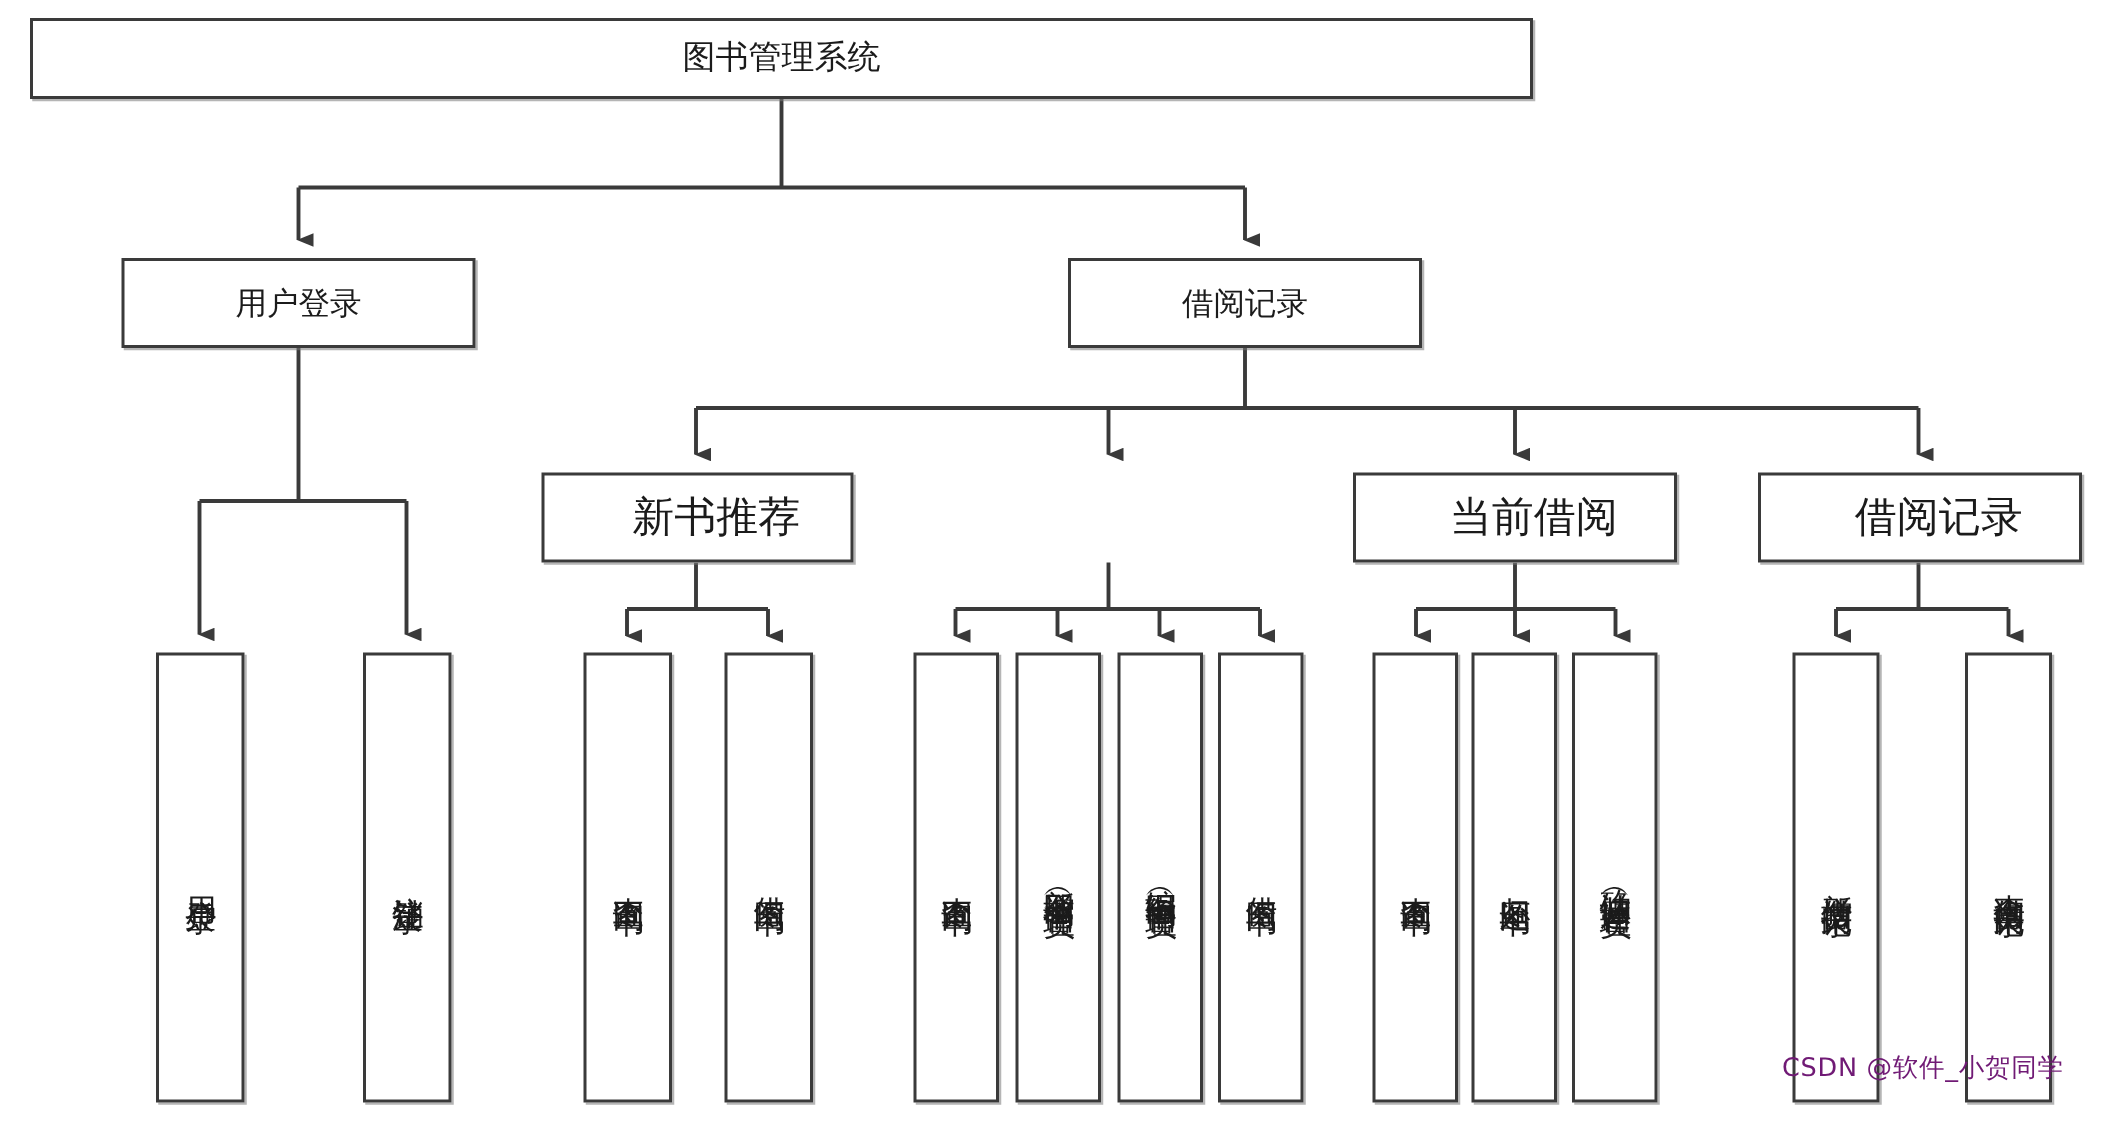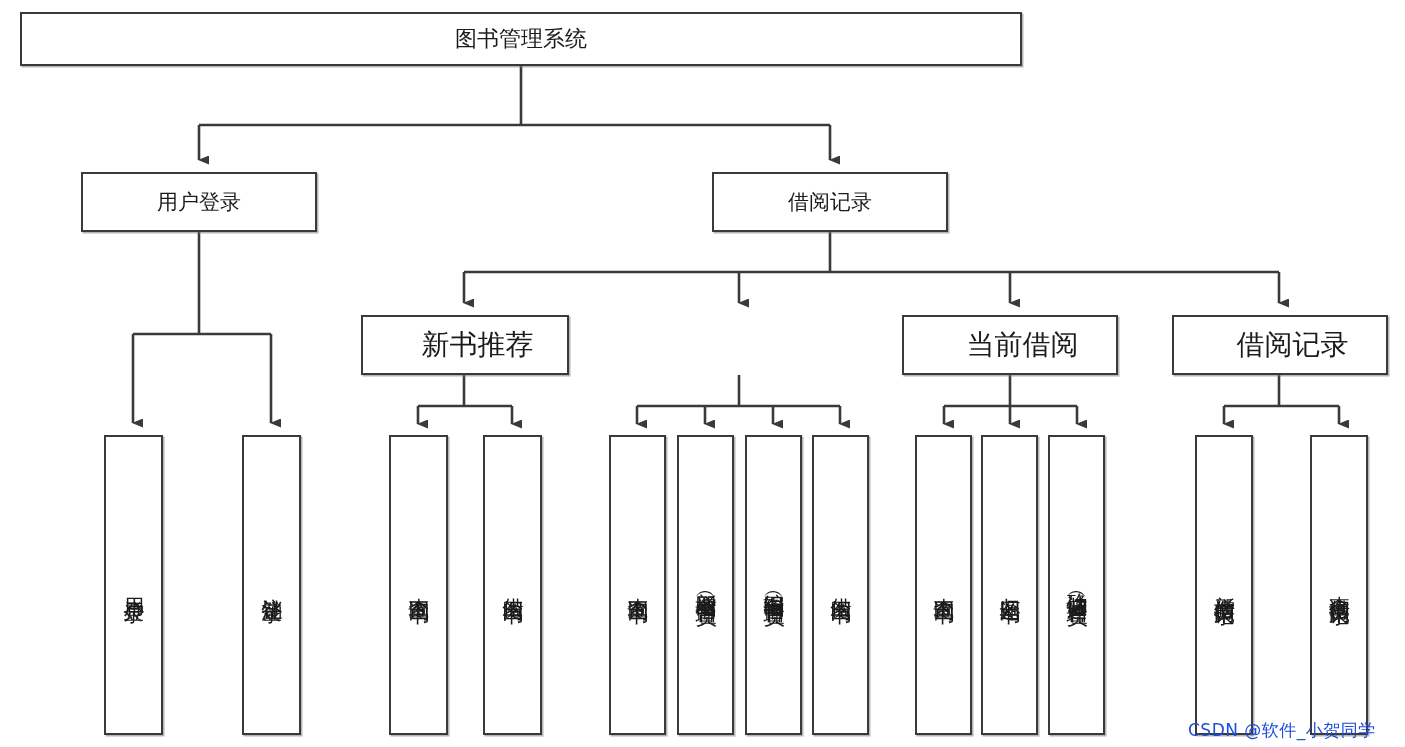--- a/index.html
+++ b/index.html
@@ -67,23 +67,23 @@
     text-orientation: upright;
     font-size: 21px;
     letter-spacing: 2px;
     line-height: 1.0;
     white-space: nowrap;
     max-height: 280px;
   }
   #watermark {
     position: absolute;
     left: 1188px;
-    top: 719px;
+    top: 700px;
     font-size: 17px;
-    color: #1d4ed8;
+    color: #701a75;
     letter-spacing: 0.5px;
     white-space: nowrap;
     z-index: 5;
     font-family: "DejaVu Sans", "Liberation Sans", sans-serif;
   }
 </style>
 </head>
 <body>
 
 <div id="diagram-root">

